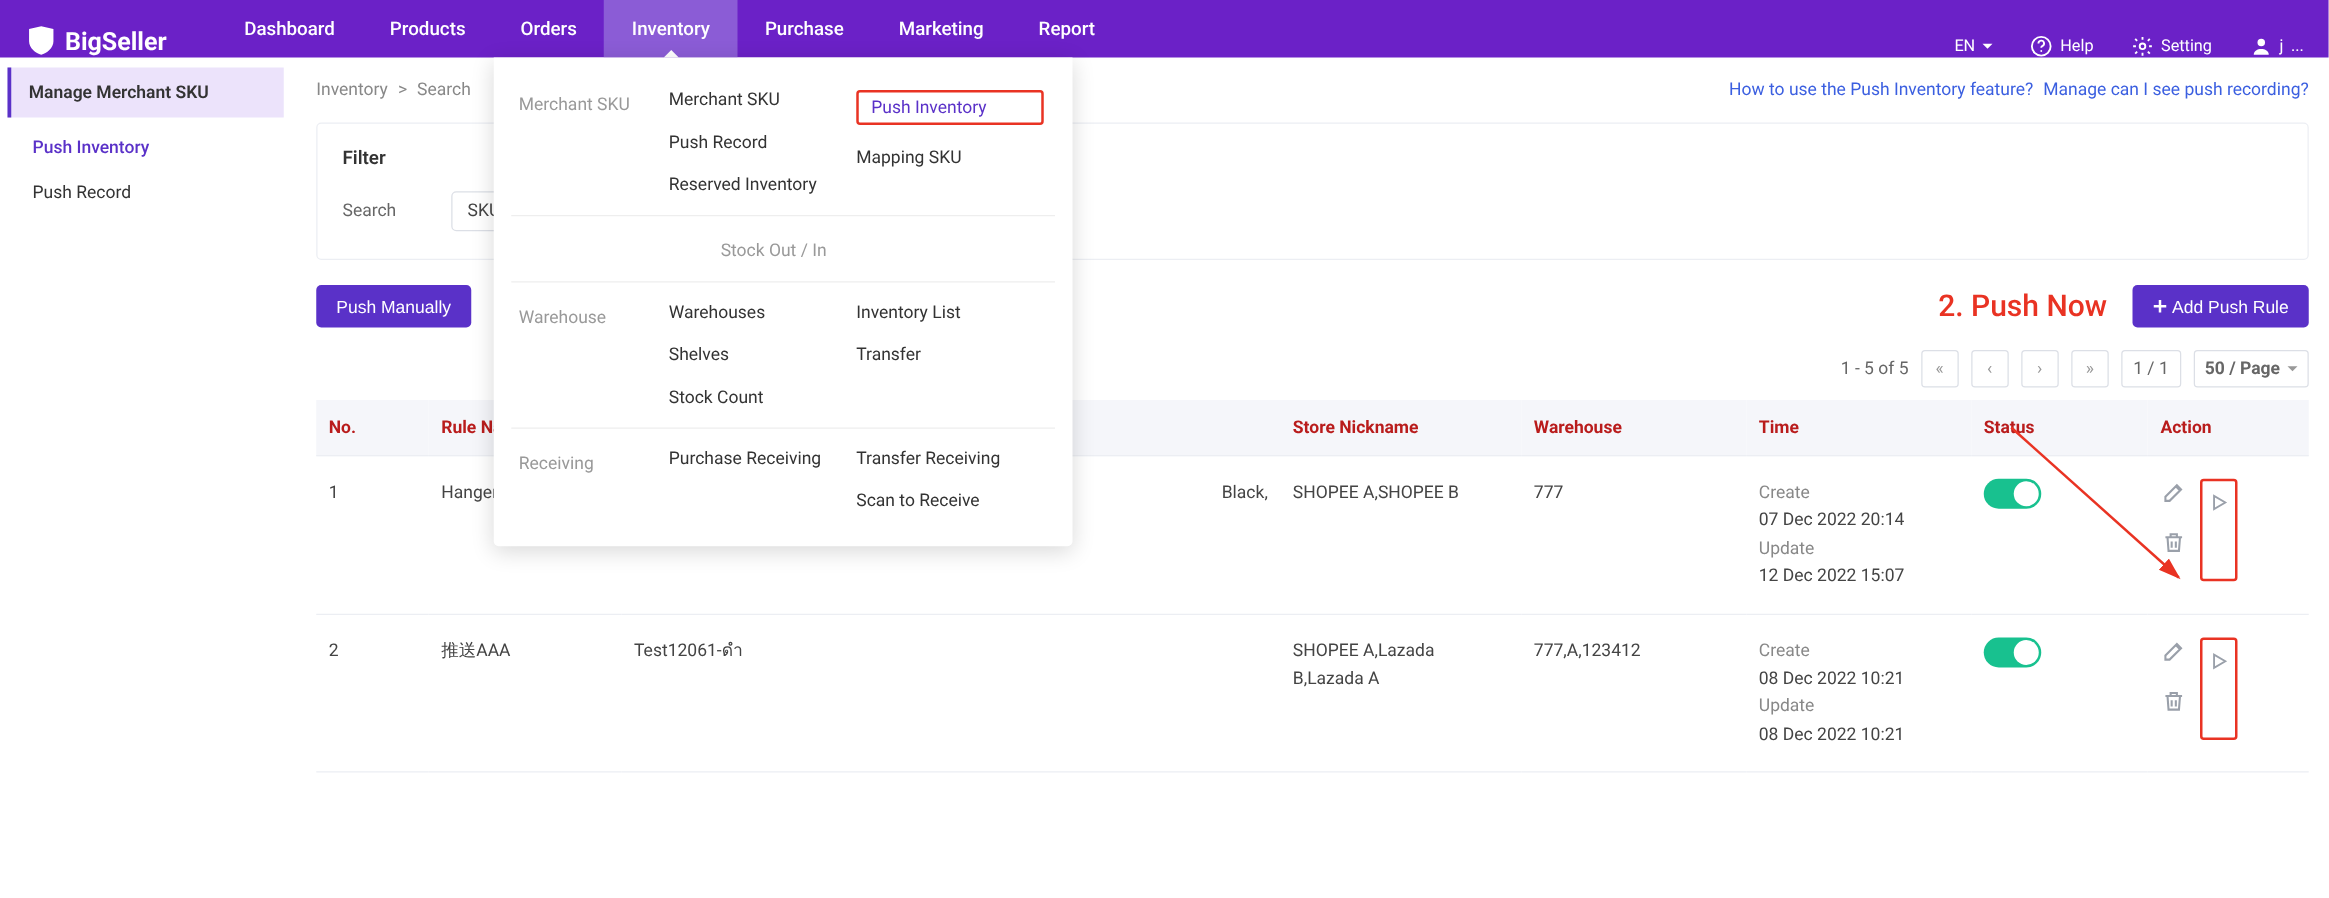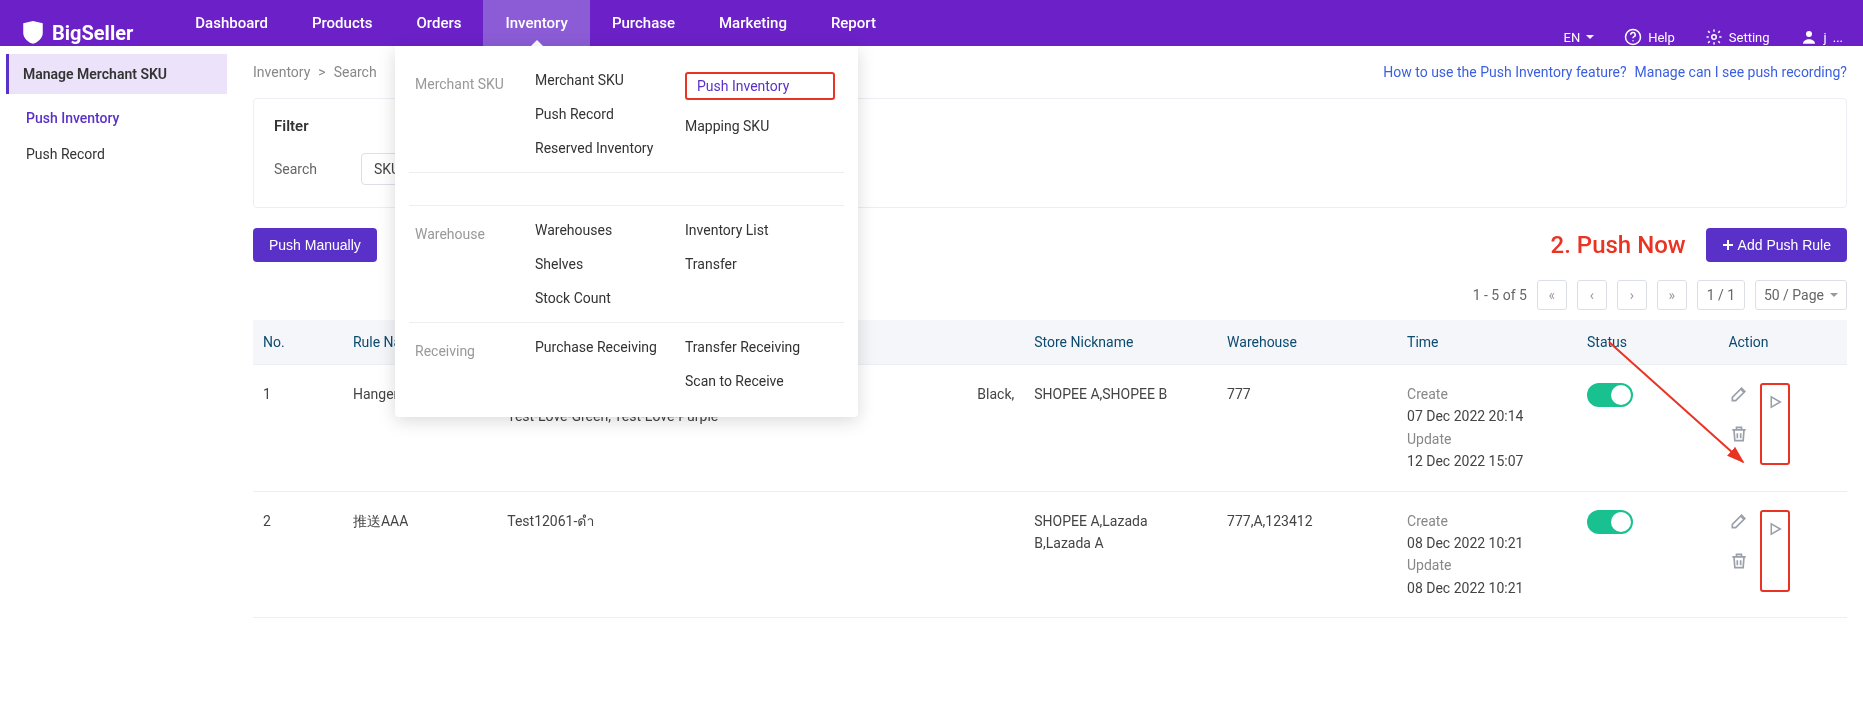--- a/index.html
+++ b/index.html
@@ -42,25 +42,25 @@
   .select-faux { border:1px solid #dcdfe6; border-radius:4px; padding:6px 10px 6px 12px; width:46px; height:32px; display:flex; align-items:center; color:#444; }
   
   .actions-row { display:flex; align-items:center; margin-bottom:18px; }
   .btn { border:none; cursor:pointer; border-radius:4px; font-size:14px; padding:9px 16px; display:flex; align-items:center; gap:4px; }
   .btn-primary { background:#5a31c8; color:#fff; }
   .actions-right { margin-left:auto; display:flex; align-items:center; gap:20px; }
   .annot-red { color:#e93323; font-size:24px; font-weight:500; }
   .pager-row { display:flex; align-items:center; justify-content:flex-end; gap:10px; margin-bottom:10px; color:#666; }
   .pager-btn { width:30px; height:30px; border:1px solid #dcdfe6; background:#fff; border-radius:3px; display:flex; align-items:center; justify-content:center; color:#999; cursor:pointer; }
   .page-input { width:48px; height:30px; border:1px solid #dcdfe6; border-radius:3px; display:flex; align-items:center; justify-content:center; }
-  .perpage { height:30px; border:1px solid #dcdfe6; border-radius:3px; padding:0 8px; display:flex; align-items:center; gap:6px; }
+  .perpage { height:30px; border:1px solid #dcdfe6; border-radius:3px; padding:0 8px; display:flex; align-items:center; gap:6px;font-weight:bold; }
   .caret-dg { width:0; height:0; border:4px solid transparent; border-top-color:#999; margin-top:4px; }
   
   .tbl { width:100%; border-collapse:collapse; }
-  .tbl th { text-align:left; background:#f5f6fa; color:#0c4a6e; font-weight:400; padding:14px 10px; border-bottom:1px solid #eceef3; }
+  .tbl th { text-align:left; background:#f5f6fa; color:#b91c1c; font-weight:700; padding:14px 10px; border-bottom:1px solid #eceef3; }
   .tbl td { padding:18px 10px; border-bottom:1px solid #eceef3; vertical-align:top; color:#444; line-height:1.6; }
   .time-lbl { color:#888; }
   .toggle { width:46px; height:24px; background:#18c18f; border-radius:12px; position:relative; cursor:pointer; }
   .toggle::after { content:""; position:absolute; right:2px; top:2px; width:20px; height:20px; background:#fff; border-radius:50%; }
   .act-cell { display:flex; align-items:flex-start; gap:10px; }
   .icon-g { width:22px; height:22px; color:#9aa0aa; cursor:pointer; display:flex; align-items:center; justify-content:center; }
   .icon-stack { display:flex; flex-direction:column; gap:18px; }
   .play-box { width:30px; height:82px; border:2.5px solid #e93323; border-radius:3px; display:flex; align-items:flex-start; justify-content:center; padding-top:8px; }
   .annot-1 { position:absolute; left:838px; top:70px; color:#e93323; font-size:18px; font-weight:500; }
   .arrow-svg { position:absolute; left:1370px; top:290px; pointer-events:none; }
@@ -125,20 +125,21 @@
         <span class="mega-link">Reserved Inventory</span>
       </div>
       <div class="mega-col">
         <span class="red-box"><span class="mega-link highlight">Push Inventory</span></span>
         <span class="mega-link">Mapping SKU</span>
       </div>
     </div>
   </div>
   <div class="mega-divider"></div>
   <div class="mega-section">
+    <div class="mega-cat">Stock Out / In</div>
   </div>
   <div class="mega-divider"></div>
   <div class="mega-section">
     <div class="mega-cat">Warehouse</div>
     <div class="mega-cols">
       <div class="mega-col">
         <span class="mega-link">Warehouses</span>
         <span class="mega-link">Shelves</span>
         <span class="mega-link">Stock Count</span>
       </div>

